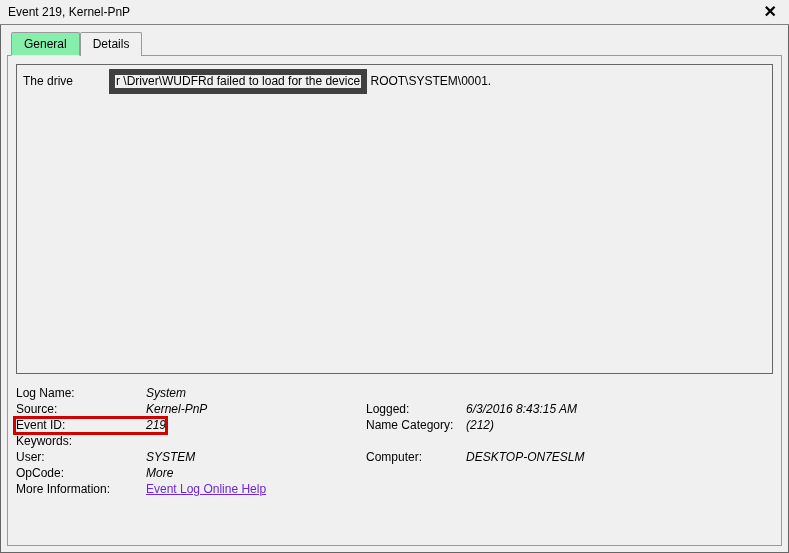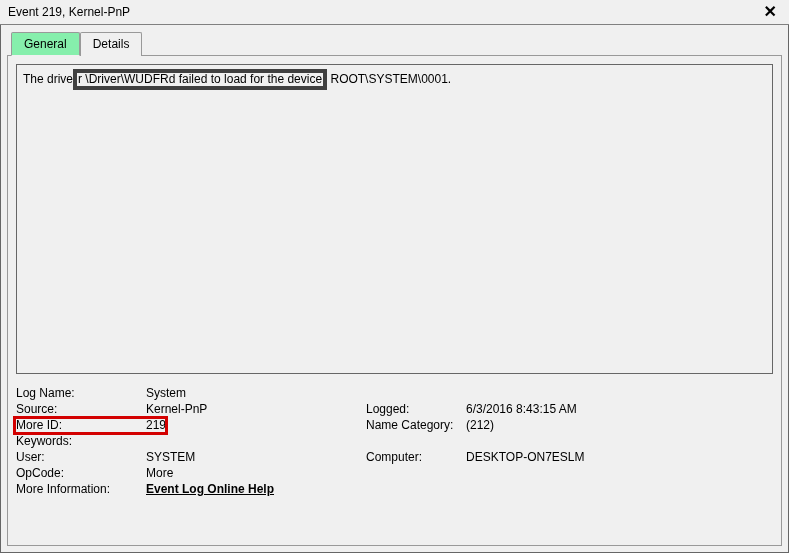--- a/index.html
+++ b/index.html
@@ -83,24 +83,25 @@
       border: 1px solid #666;
       background: #f0f0f0;
       padding: 4px 6px;
       font-size: 12px;
       color: #000;
       height: 310px;
       position: relative;
       line-height: 1.4;
     }
     .highlight-red {
-      border: 4px solid #404040;
+      border: 6px solid #404040;
       padding: 0 1px;
       display: inline-block;
       line-height: 1.1;
+      margin-left: 36px;
     }
     .details-grid {
       margin-top: 12px;
       font-size: 12px;
       color: #000;
     }
     .details-row {
       display: flex;
       margin-bottom: 2px;
       align-items: flex-end;
@@ -113,34 +114,34 @@
       display: flex;
     }
     .label {
       width: 130px;
     }
     .col-right .label {
       width: 100px;
     }
     .value {
       flex: 1;
+      font-style: italic;
     }
     .more-info-row {
       display: flex;
       margin-top: 2px;
       font-size: 12px;
     }
     .more-info-row .label {
       width: 130px;
     }
     .link {
-      color: #000000;
+      color: #6d28d9;
       text-decoration: underline;
       cursor: pointer;
-      font-weight: bold;
     }
     
     .eventid-wrapper {
       position: relative;
       display: flex;
       width: 350px;
     }
     .eventid-highlight {
       position: absolute;
       left: -3px;
@@ -193,21 +194,21 @@
             <span class="value">Kernel-PnP</span>
           </div>
           <div class="col-right">
             <span class="label">Logged:</span>
             <span class="value">6/3/2016 8:43:15 AM</span>
           </div>
         </div>
 
         <div class="details-row">
           <div class="eventid-wrapper">
-            <span class="label">More ID:</span>
+            <span class="label">Event ID:</span>
             <span class="value">219</span>
             <div class="eventid-highlight"></div>
           </div>
           <div class="col-right">
             <span class="label">Name Category:</span>
             <span class="value">(212)</span>
           </div>
         </div>
 
         <div class="details-row">

